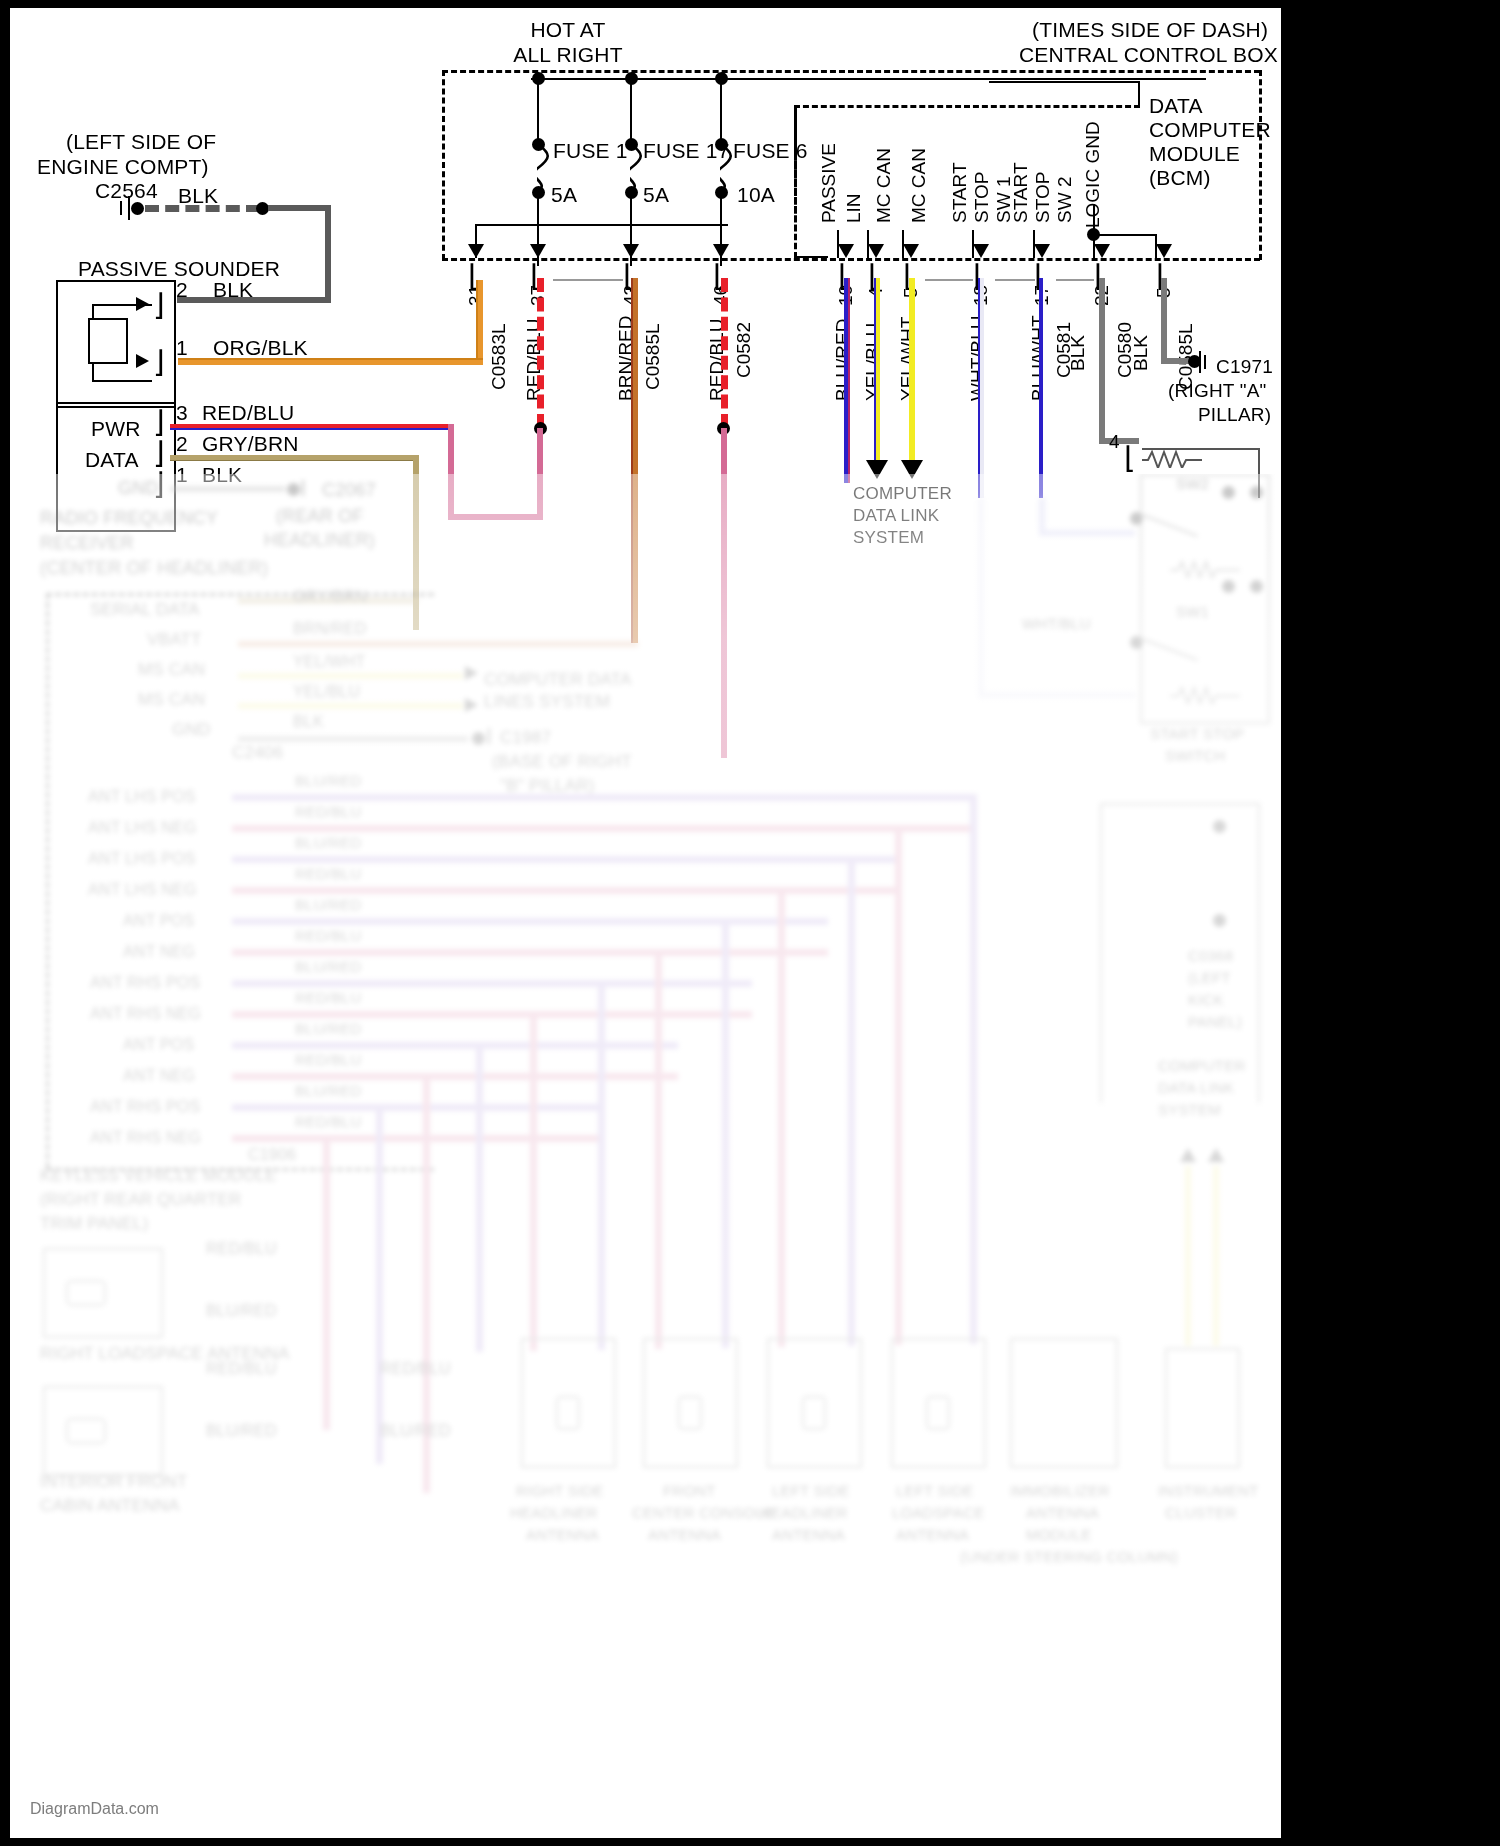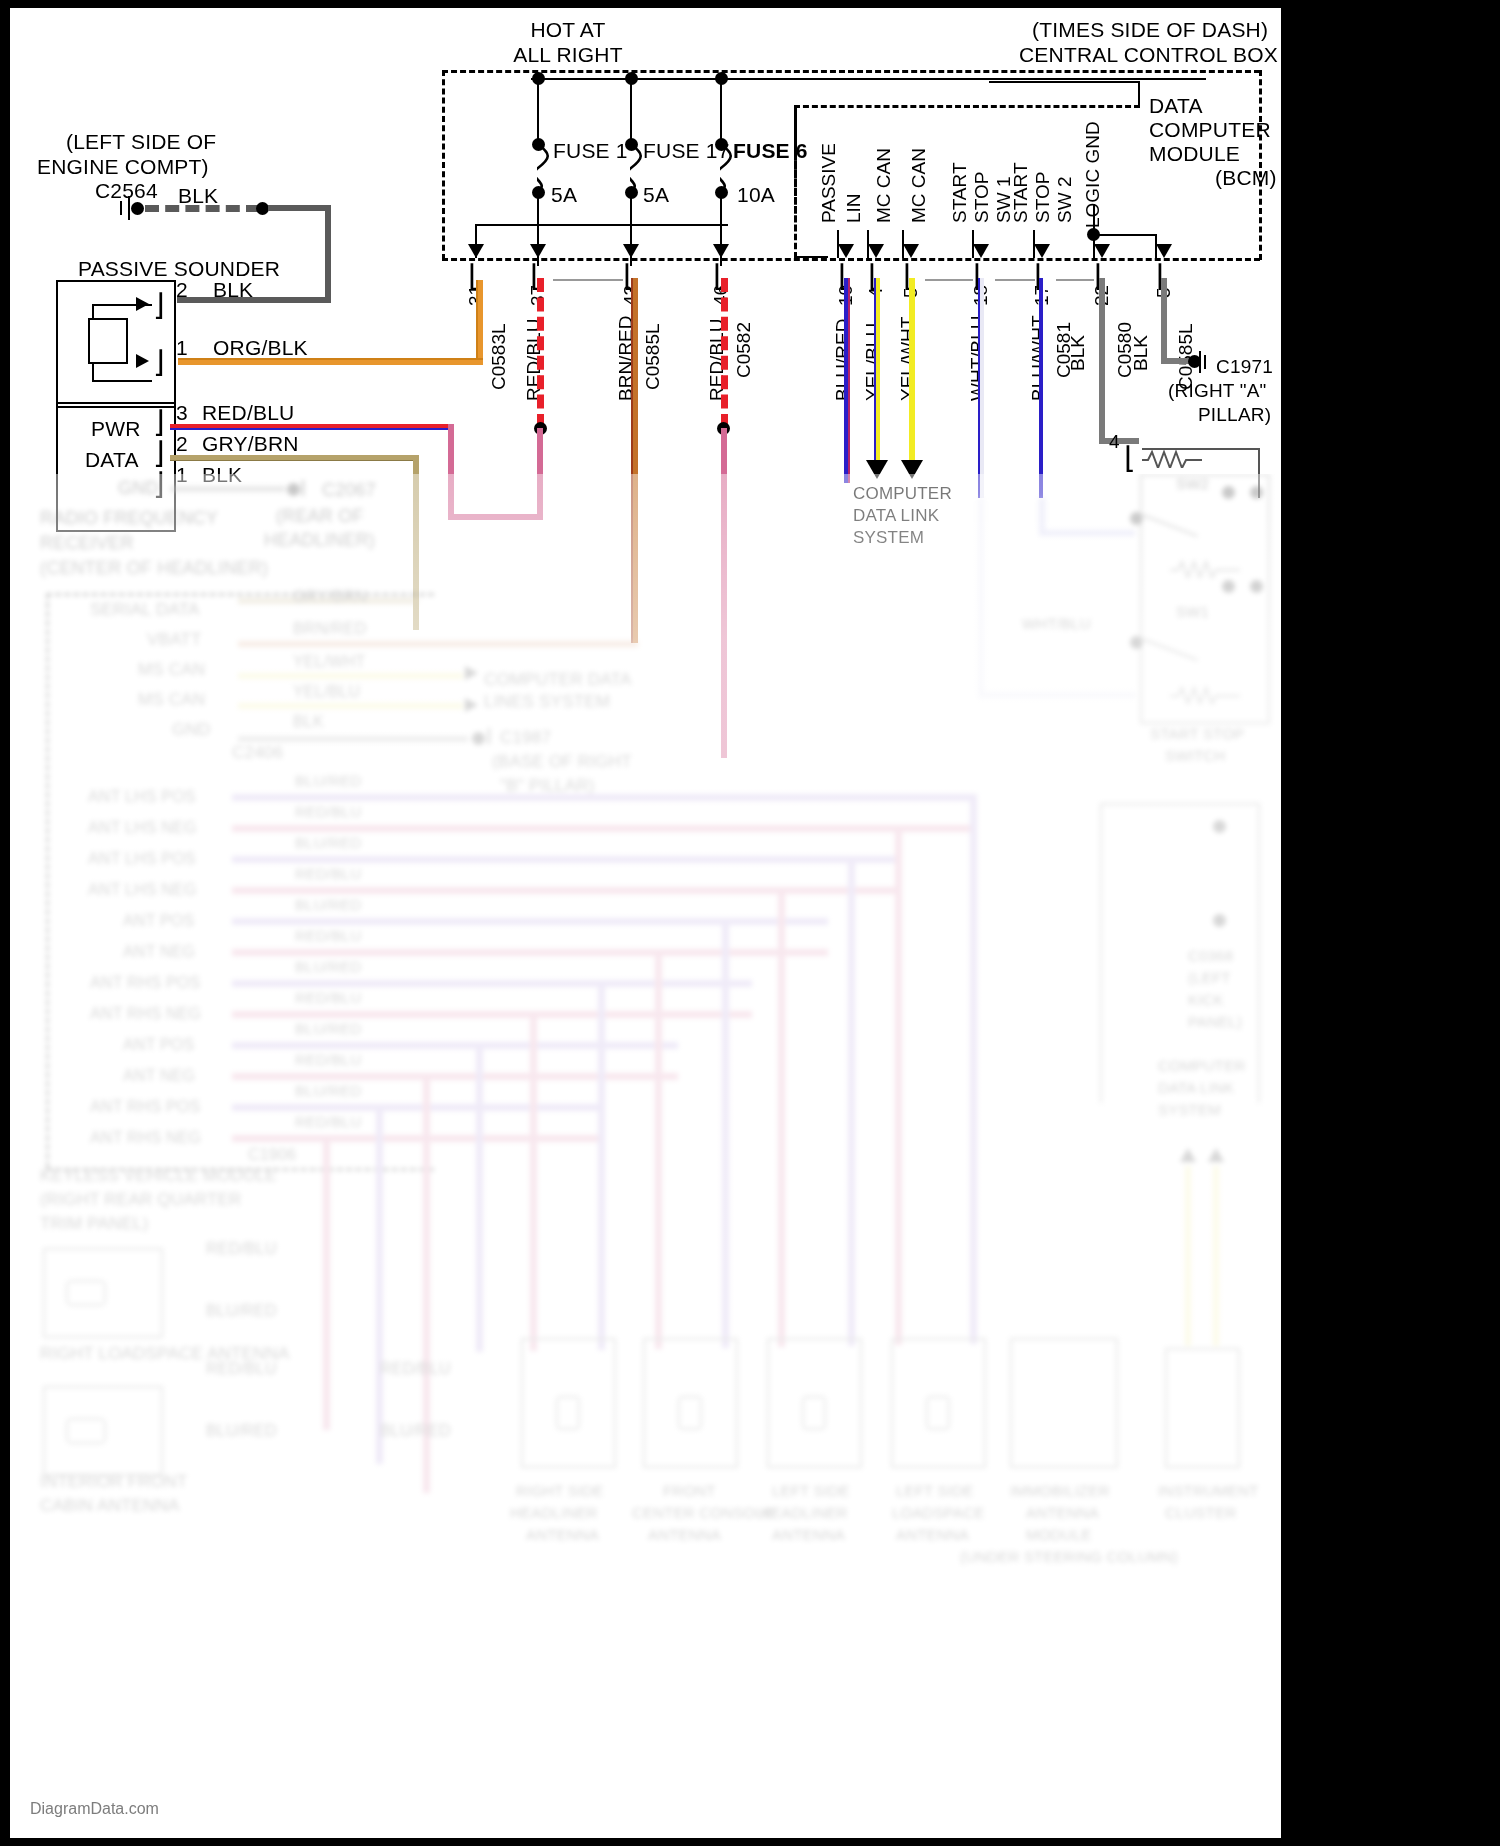--- a/index.html
+++ b/index.html
@@ -55,21 +55,21 @@
     <div class="dash-v" style="left:1249px;top:62px;height:190px;"></div>
 
     <div class="dash-h" style="left:784px;top:97px;width:346px;"></div>
     <div class="dash-v" style="left:784px;top:97px;height:153px;"></div>
     <div class="line v" style="left:1128px;top:73px;height:26px;"></div>
     <div class="line h" style="left:979px;top:73px;width:151px;"></div>
 
     <div class="t big" style="left:1139px;top:86px;">DATA</div>
     <div class="t big" style="left:1139px;top:110px;">COMPUTER</div>
     <div class="t big" style="left:1139px;top:134px;">MODULE</div>
-    <div class="t big" style="left:1205px;top:158px;">(BCM)</div>
+    <div class="t big" style="left:1139px;top:158px;">(BCM)</div>
 
     <div class="vt" style="left:808px;top:215px;">PASSIVE</div>
     <div class="vt" style="left:833px;top:215px;">LIN</div>
     <div class="vt" style="left:863px;top:215px;">MC CAN</div>
     <div class="vt" style="left:898px;top:215px;">MC CAN</div>
     <div class="vt" style="left:939px;top:215px;">START</div>
     <div class="vt" style="left:961px;top:215px;">STOP</div>
     <div class="vt" style="left:983px;top:215px;">SW 1</div>
     <div class="vt" style="left:1000px;top:215px;">START</div>
     <div class="vt" style="left:1022px;top:215px;">STOP</div>
@@ -114,21 +114,21 @@
     <div class="t big" style="left:633px;top:131px;">FUSE 17</div>
     <div class="t big" style="left:633px;top:175px;">5A</div>
     <div class="line v" style="left:620px;top:184px;height:74px;"></div>
 
     <div class="line v" style="left:710px;top:70px;height:66px;"></div>
     <div class="dot" style="left:705px;top:130px;"></div>
     <svg class="fusezig" style="left:710px;top:136px;" viewBox="0 0 22 48">
       <path d="M1 0 C 14 10, 14 14, 1 24 C -12 34, 14 38, 1 48" fill="none" stroke="#000" stroke-width="2.6"></path>
     </svg>
     <div class="dot" style="left:705px;top:178px;"></div>
-    <div class="t big" style="left:723px;top:131px;font-weight:bold;">FUSE 6</div>
+    <div class="t big" style="left:723px;top:131px;">FUSE 6</div>
     <div class="t big" style="left:727px;top:175px;">10A</div>
     <div class="line v" style="left:710px;top:184px;height:74px;"></div>
 
     <div class="line h" style="left:465px;top:216px;width:253px;"></div>
     <div class="line v" style="left:465px;top:216px;height:34px;"></div>
 
     <div class="arrowdown" style="left:458px;top:236px;"></div>
     <div class="arrowdown" style="left:520px;top:236px;"></div>
     <div class="arrowdown" style="left:613px;top:236px;"></div>
     <div class="arrowdown" style="left:703px;top:236px;"></div>

